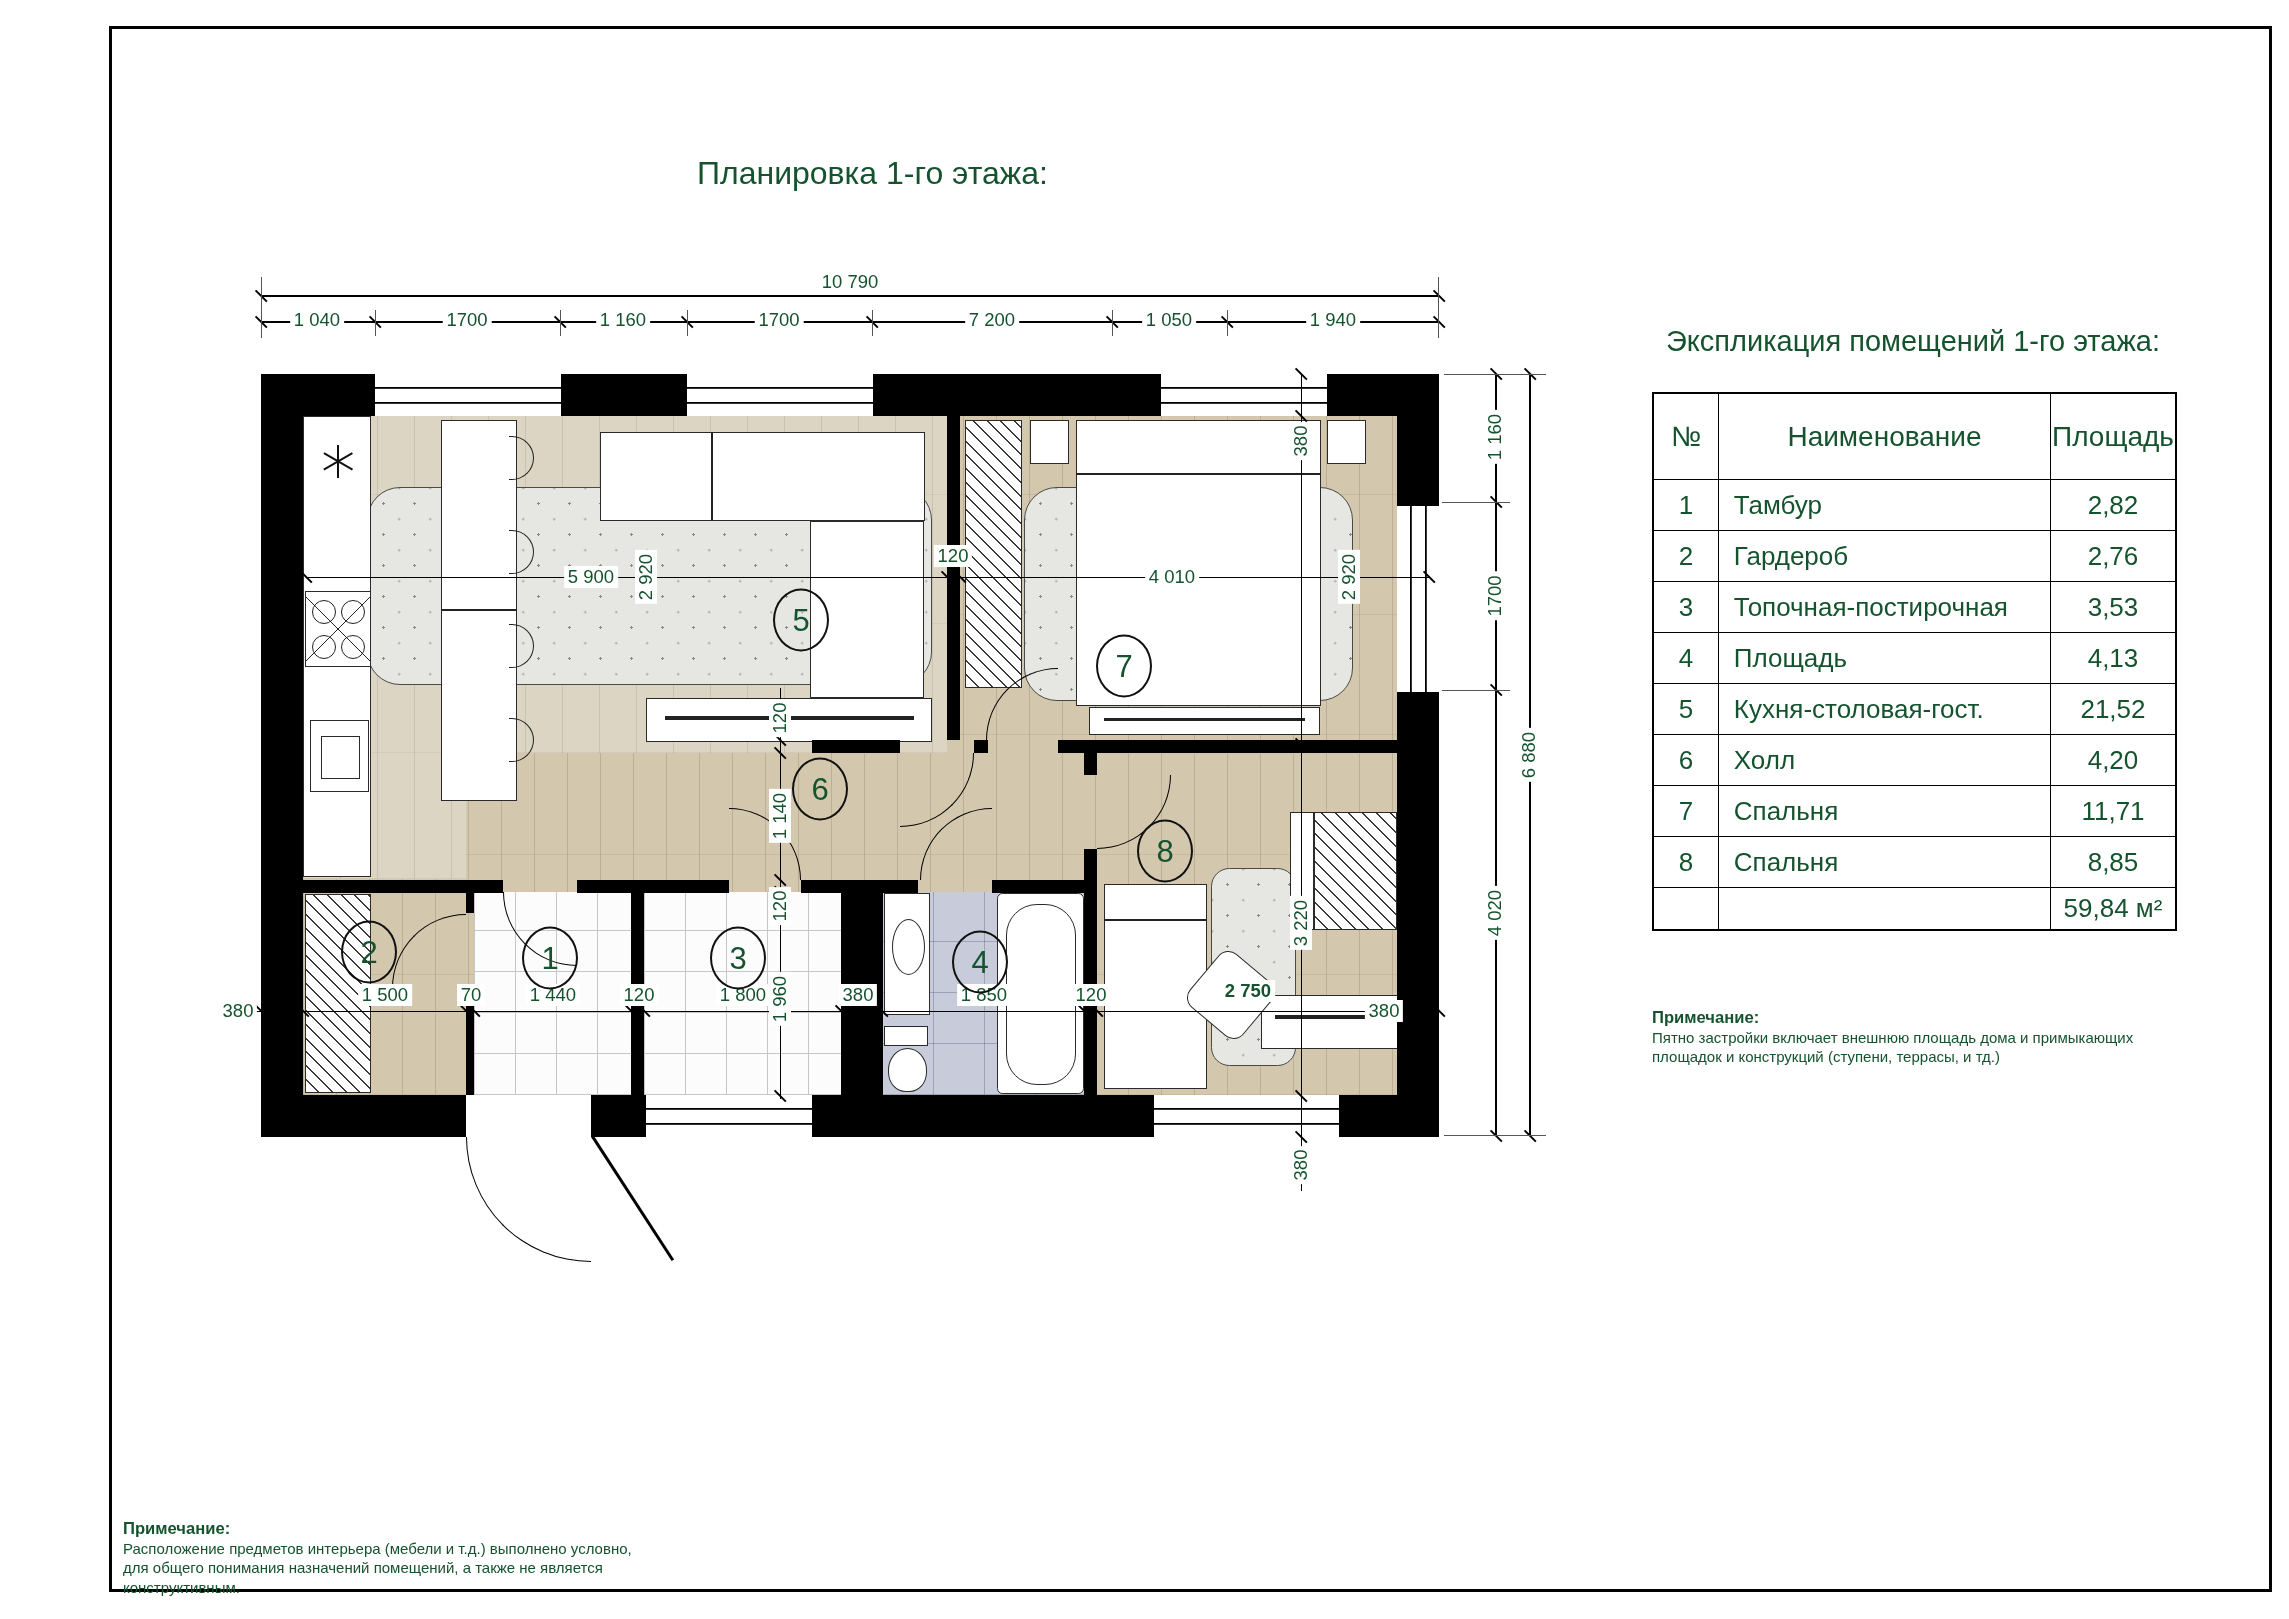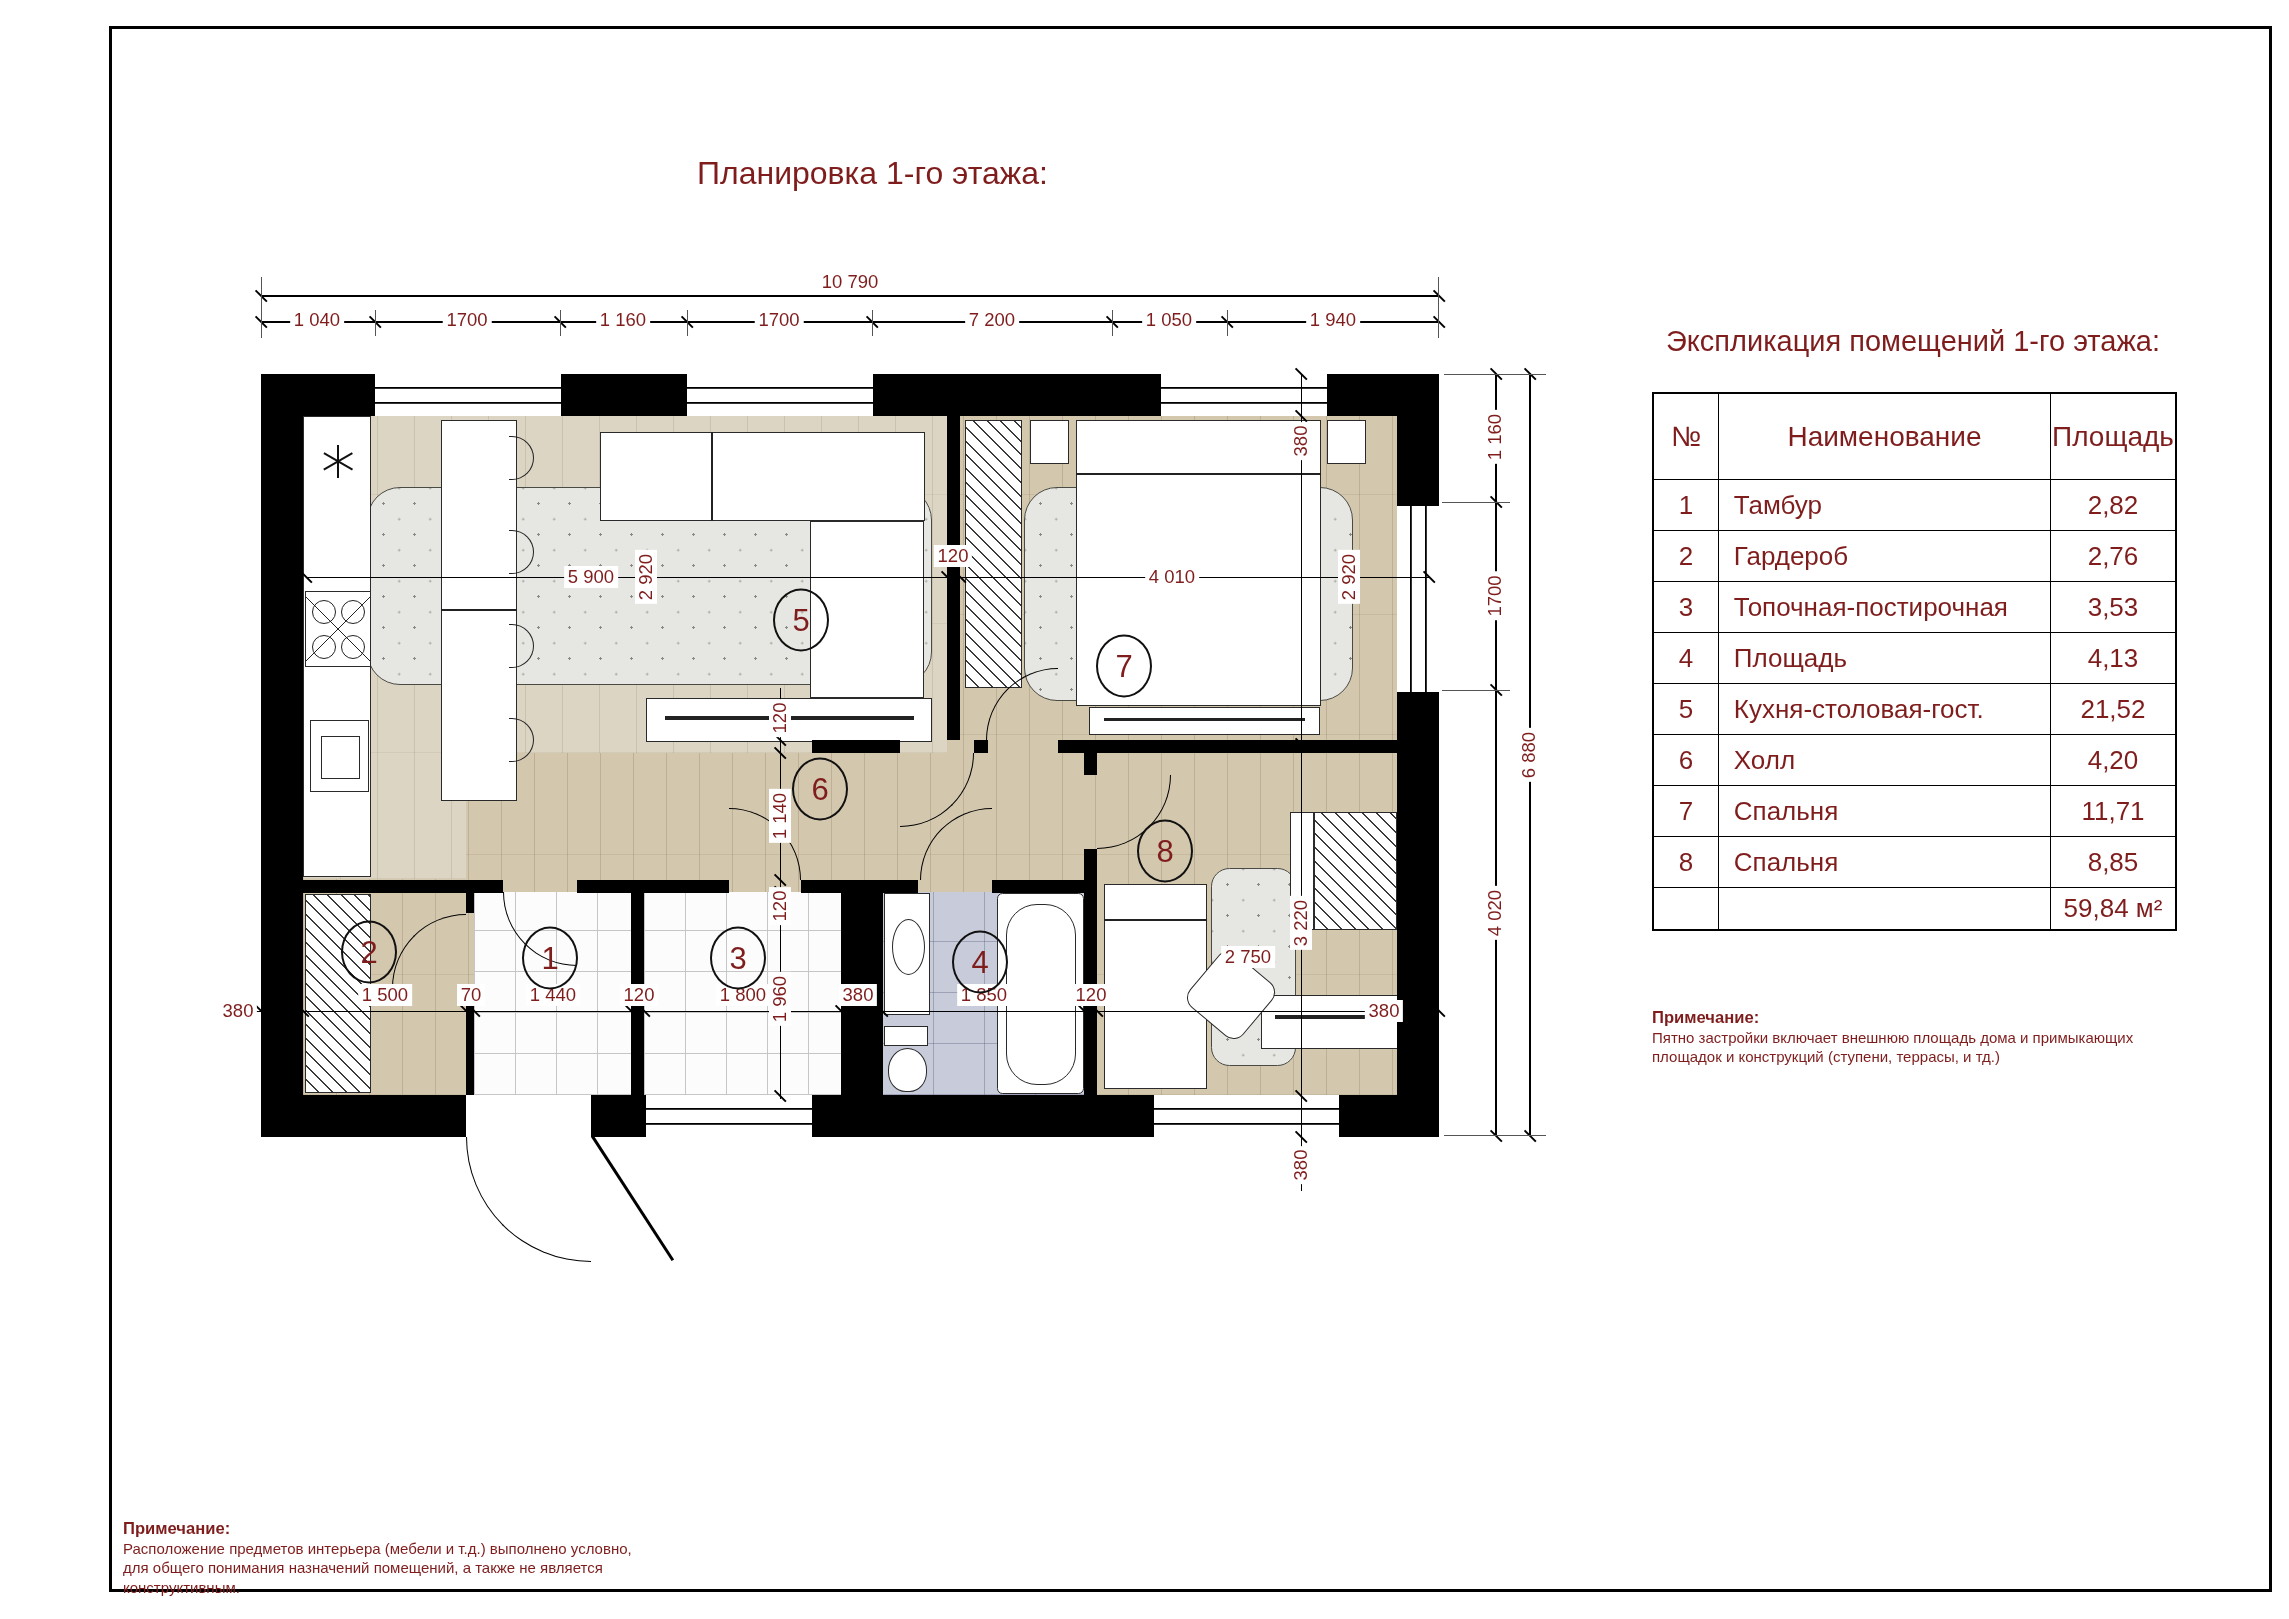--- a/index.html
+++ b/index.html
@@ -1,17 +1,17 @@
 <!DOCTYPE html>
 <html style="font-size:14.8px"><head>
 <meta charset="utf-8">
 <style>
   html,body{margin:0;padding:0;background:#fff;}
   #sheet{position:relative;width:2290px;height:1620px;background:#fff;
-         font-family:"Liberation Sans",sans-serif;color:#7f1d1d;overflow:hidden;}
+         font-family:"Liberation Sans",sans-serif;color:#14532d;overflow:hidden;}
   .abs{position:absolute;}
   #frame{position:absolute;left:109px;top:26px;width:2157px;height:1560px;border:3.7px solid #000;}
   
   .wall{position:absolute;background:#000;z-index:3;}
   .floor-wood-dark{position:absolute;z-index:1;background-color:#d3c7ae;
     background-image:repeating-linear-gradient(90deg,rgba(110,92,62,.22) 0 1.4px,transparent 1.4px 33px),
                      repeating-linear-gradient(0deg,rgba(110,92,62,.12) 0 1.4px,transparent 1.4px 120px);}
   .floor-wood-light{position:absolute;z-index:1;background-color:#ddd5c4;
     background-image:repeating-linear-gradient(90deg,rgba(120,105,75,.18) 0 1.4px,transparent 1.4px 37px),
                      repeating-linear-gradient(0deg,rgba(120,105,75,.10) 0 1.4px,transparent 1.4px 129px);}
@@ -268,21 +268,21 @@
 </div>
 <div class="dlab" style="left:238px;top:1011px;">380</div>
 <div class="dlab" style="left:385px;top:995px;">1 500</div>
 <div class="dlab" style="left:471px;top:995px;">70</div>
 <div class="dlab" style="left:553px;top:995px;">1 440</div>
 <div class="dlab" style="left:639px;top:995px;">120</div>
 <div class="dlab" style="left:743px;top:995px;">1 800</div>
 <div class="dlab" style="left:858px;top:995px;">380</div>
 <div class="dlab" style="left:984px;top:995px;">1 850</div>
 <div class="dlab" style="left:1091px;top:995px;">120</div>
-<div class="dlab" style="left:1248px;top:957px;">2 750</div>
+<div class="dlab" style="left:1248px;top:991px;font-weight:bold;">2 750</div>
 <div class="dlab" style="left:1384px;top:1011px;">380</div>
 
 <div class="dline" style="left:780px;top:688px;width:1.4px;height:411px;"></div>
 <div>
   <i class="tk" style="left:780px;top:740px;"></i>
       <i class="tk" style="left:780px;top:753px;"></i>
   <i class="tk" style="left:780px;top:880px;"></i>
       <i class="tk" style="left:780px;top:892px;"></i>
   <i class="tk" style="left:780px;top:1096px;"></i>
 </div>

